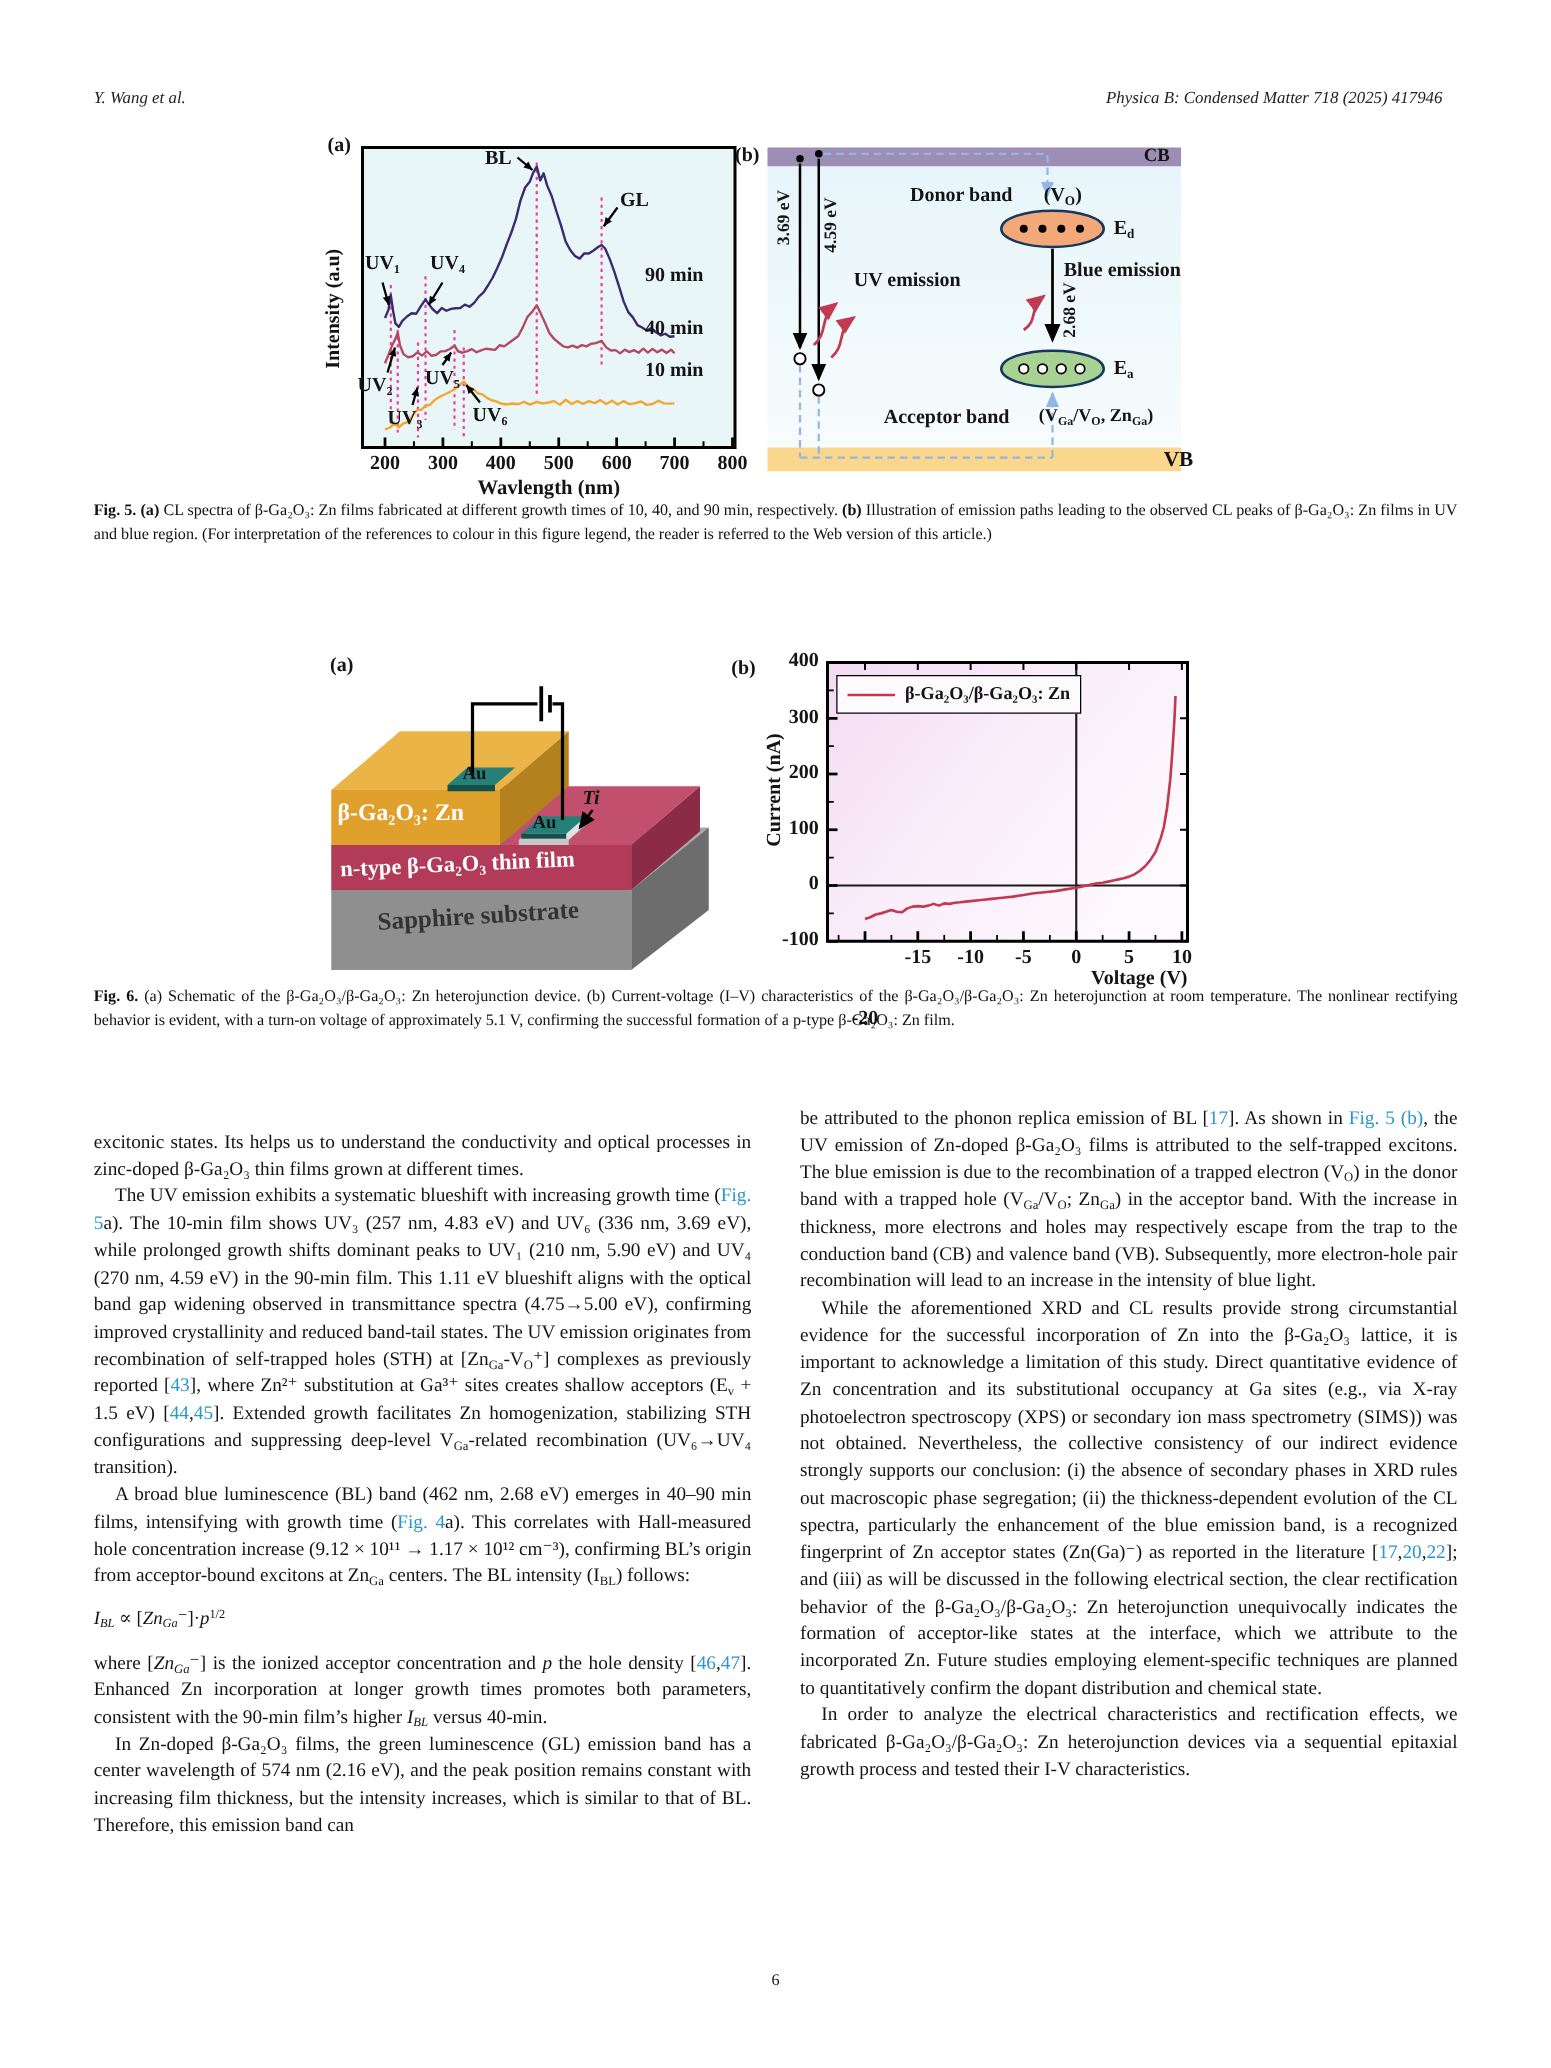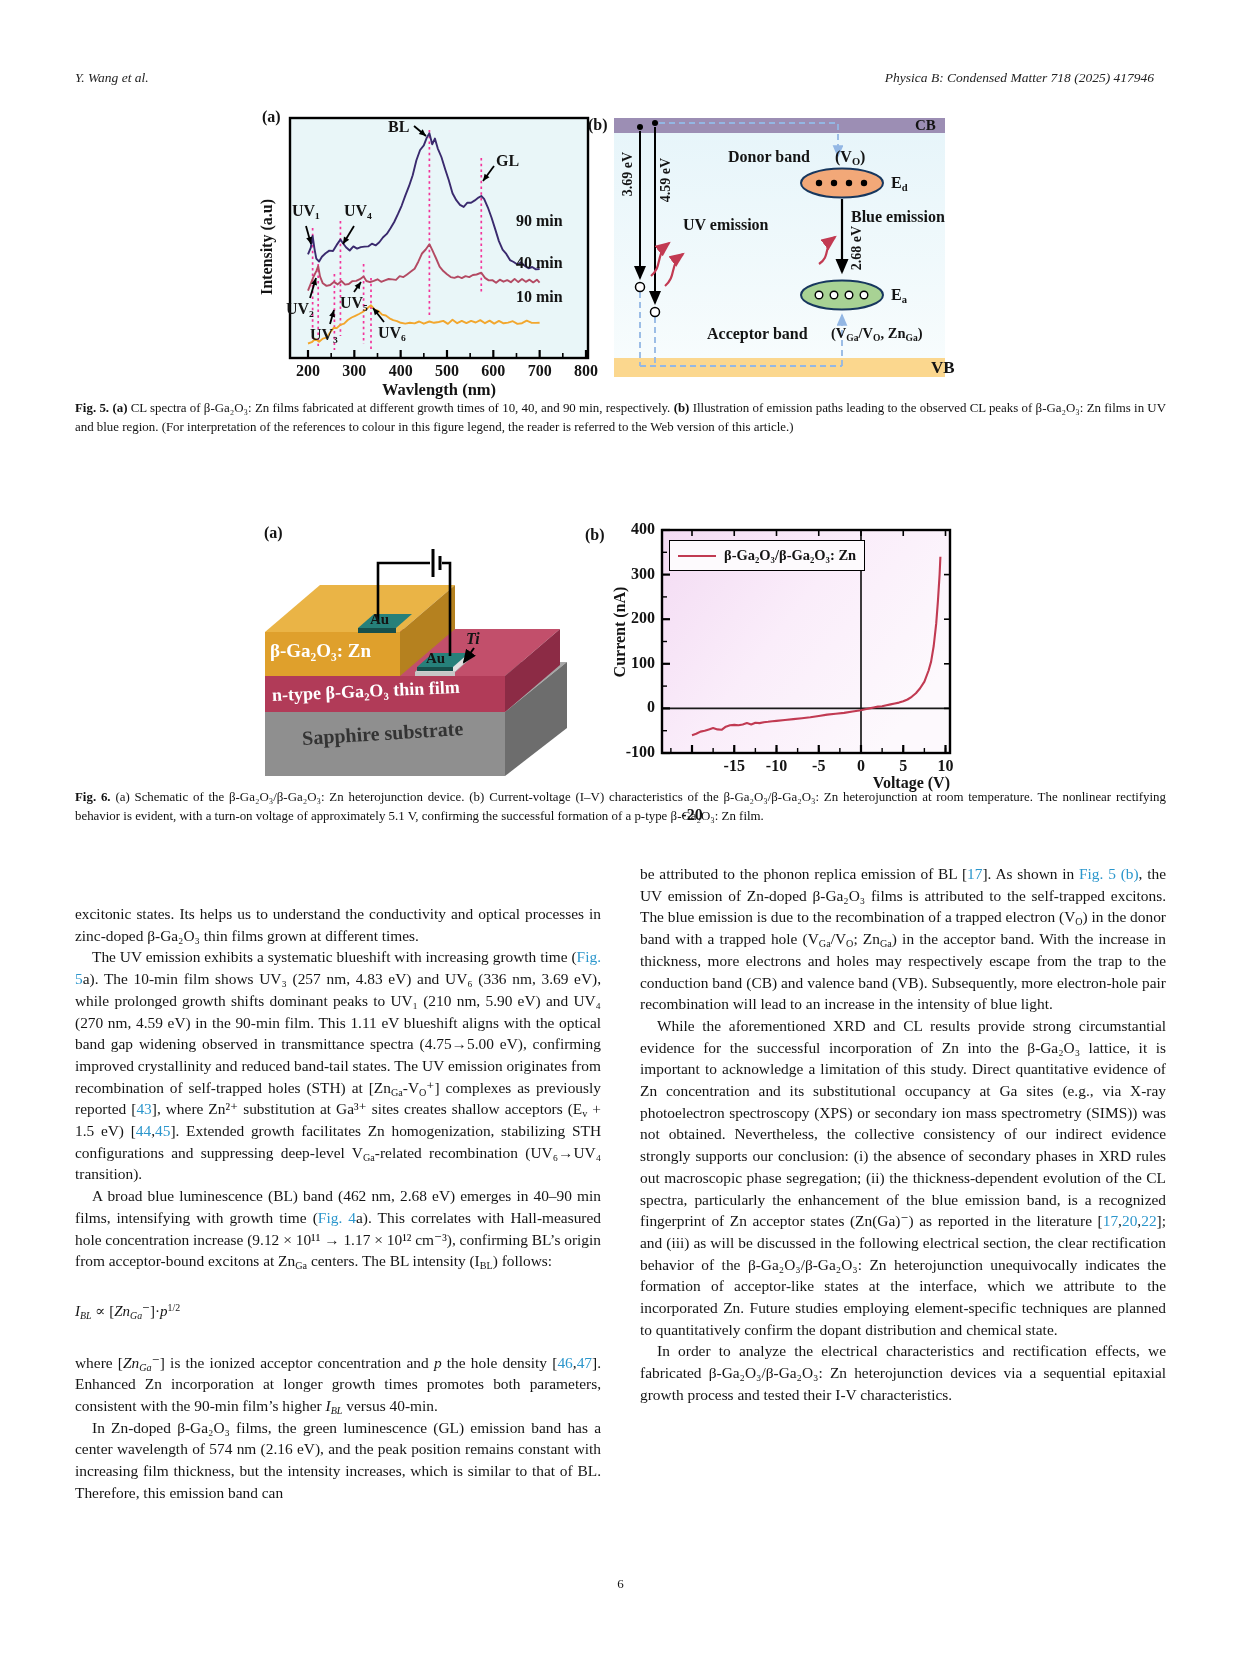--- a/index.html
+++ b/index.html
@@ -11,21 +11,21 @@
   .panel{position:absolute}
   .flab{font-weight:bold;font-size:17px}
   .axlab{font-weight:bold;font-size:16px;white-space:nowrap}
   .rot{transform:rotate(-90deg)}
   .tickrow span{position:absolute;font-weight:bold;font-size:16px;width:44px;text-align:center}
   .ytick span{position:absolute;font-weight:bold;font-size:16px;width:48px;text-align:right}
   .ann{position:absolute;font-weight:bold;font-size:16px;white-space:nowrap}
   .cap{position:absolute;font-size:12.9px;line-height:18.6px;text-align:justify;color:#111}
   .bodycol{position:absolute;font-size:15.4px;line-height:21.7px;text-align:justify}
   .bodycol p.ind{text-indent:17px}
-  .bodycol p.formula{margin:29px 0;text-align:left;font-size:15px}
+  .bodycol p.formula{margin:13px 0;text-align:left;font-size:15px}
   .s-b{font-weight:bold}
   .s-i{font-style:italic}
   .s-l{color:#2b96cc}
   .s-sub{font-size:66%;vertical-align:-0.3em;line-height:0}
   .s-sup{font-size:66%;vertical-align:0.5em;line-height:0}
   .white{color:#fff}
   .legendbox{position:absolute;border:1.8px solid #000;background:#fdfafd;display:flex;align-items:center;padding:0 8px;font-weight:bold;font-size:14.5px}
   .legendline{display:inline-block;width:38px;height:0;border-top:2.2px solid #c13a52;margin-right:8px}
   .pgnum{position:absolute;font-size:13px;width:100%;text-align:center}
 </style>
@@ -311,19 +311,19 @@
 
 <div class="bodycol" style="left:75px;top:903px;width:526px">
   <p><span>excitonic states. Its helps us to understand the conductivity and optical processes in zinc-doped β-Ga₂O₃ thin films grown at different times.</span></p>
   <p class="ind"><span>The UV emission exhibits a systematic blueshift with increasing growth time (</span><span class="s-l">Fig. 5</span><span>a). The 10-min film shows UV₃ (257 nm, 4.83 eV) and UV₆ (336 nm, 3.69 eV), while prolonged growth shifts dominant peaks to UV₁ (210 nm, 5.90 eV) and UV₄ (270 nm, 4.59 eV) in the 90-min film. This 1.11 eV blueshift aligns with the optical band gap widening observed in transmittance spectra (4.75→5.00 eV), confirming improved crystallinity and reduced band-tail states. The UV emission originates from recombination of self-trapped holes (STH) at [Zn</span><span class="s-sub">Ga</span><span>-V</span><span class="s-sub">O</span><span>⁺] complexes as previously reported [</span><span class="s-l">43</span><span>], where Zn²⁺ substitution at Ga³⁺ sites creates shallow acceptors (E</span><span class="s-sub">v</span><span> + 1.5 eV) [</span><span class="s-l">44</span><span>,</span><span class="s-l">45</span><span>]. Extended growth facilitates Zn homogenization, stabilizing STH configurations and suppressing deep-level V</span><span class="s-sub">Ga</span><span>-related recombination (UV₆→UV₄ transition).</span></p>
   <p class="ind"><span>A broad blue luminescence (BL) band (462 nm, 2.68 eV) emerges in 40–90 min films, intensifying with growth time (</span><span class="s-l">Fig. 4</span><span>a). This correlates with Hall-measured hole concentration increase (9.12 × 10¹¹ → 1.17 × 10¹² cm⁻³), confirming BL’s origin from acceptor-bound excitons at Zn</span><span class="s-sub">Ga</span><span> centers. The BL intensity (I</span><span class="s-sub">BL</span><span>) follows:</span></p>
   <p class="formula"><span class="s-i">I</span><span class="s-i s-sub">BL</span><span> ∝ [</span><span class="s-i">Zn</span><span class="s-i s-sub">Ga</span><span>⁻</span><span>]·</span><span class="s-i">p</span><span class="s-sup">1/2</span></p>
   <p><span>where [</span><span class="s-i">Zn</span><span class="s-i s-sub">Ga</span><span>⁻</span><span>] is the ionized acceptor concentration and </span><span class="s-i">p</span><span> the hole density [</span><span class="s-l">46</span><span>,</span><span class="s-l">47</span><span>]. Enhanced Zn incorporation at longer growth times promotes both parameters, consistent with the 90-min film’s higher </span><span class="s-i">I</span><span class="s-i s-sub">BL</span><span> versus 40-min.</span></p>
   <p class="ind"><span>In Zn-doped β-Ga₂O₃ films, the green luminescence (GL) emission band has a center wavelength of 574 nm (2.16 eV), and the peak position remains constant with increasing film thickness, but the intensity increases, which is similar to that of BL. Therefore, this emission band can</span></p>
 </div>
 
-<div class="bodycol" style="left:640px;top:863px;width:526px">
+<div class="bodycol" style="left:640px;top:884px;width:526px">
   <p><span>be attributed to the phonon replica emission of BL [</span><span class="s-l">17</span><span>]. As shown in </span><span class="s-l">Fig. 5 (b)</span><span>, the UV emission of Zn-doped β-Ga₂O₃ films is attributed to the self-trapped excitons. The blue emission is due to the recombination of a trapped electron (V</span><span class="s-sub">O</span><span>) in the donor band with a trapped hole (V</span><span class="s-sub">Ga</span><span>/V</span><span class="s-sub">O</span><span>; Zn</span><span class="s-sub">Ga</span><span>) in the acceptor band. With the increase in thickness, more electrons and holes may respectively escape from the trap to the conduction band (CB) and valence band (VB). Subsequently, more electron-hole pair recombination will lead to an increase in the intensity of blue light.</span></p>
   <p class="ind"><span>While the aforementioned XRD and CL results provide strong circumstantial evidence for the successful incorporation of Zn into the β-Ga₂O₃ lattice, it is important to acknowledge a limitation of this study. Direct quantitative evidence of Zn concentration and its substitutional occupancy at Ga sites (e.g., via X-ray photoelectron spectroscopy (XPS) or secondary ion mass spectrometry (SIMS)) was not obtained. Nevertheless, the collective consistency of our indirect evidence strongly supports our conclusion: (i) the absence of secondary phases in XRD rules out macroscopic phase segregation; (ii) the thickness-dependent evolution of the CL spectra, particularly the enhancement of the blue emission band, is a recognized fingerprint of Zn acceptor states (Zn(Ga)⁻) as reported in the literature [</span><span class="s-l">17</span><span>,</span><span class="s-l">20</span><span>,</span><span class="s-l">22</span><span>]; and (iii) as will be discussed in the following electrical section, the clear rectification behavior of the β-Ga₂O₃/β-Ga₂O₃: Zn heterojunction unequivocally indicates the formation of acceptor-like states at the interface, which we attribute to the incorporated Zn. Future studies employing element-specific techniques are planned to quantitatively confirm the dopant distribution and chemical state.</span></p>
   <p class="ind"><span>In order to analyze the electrical characteristics and rectification effects, we fabricated β-Ga₂O₃/β-Ga₂O₃: Zn heterojunction devices via a sequential epitaxial growth process and tested their I-V characteristics.</span></p>
 </div>
 
 <div class="pgnum" style="top:1576px">6</div>
 
 </body></html>

